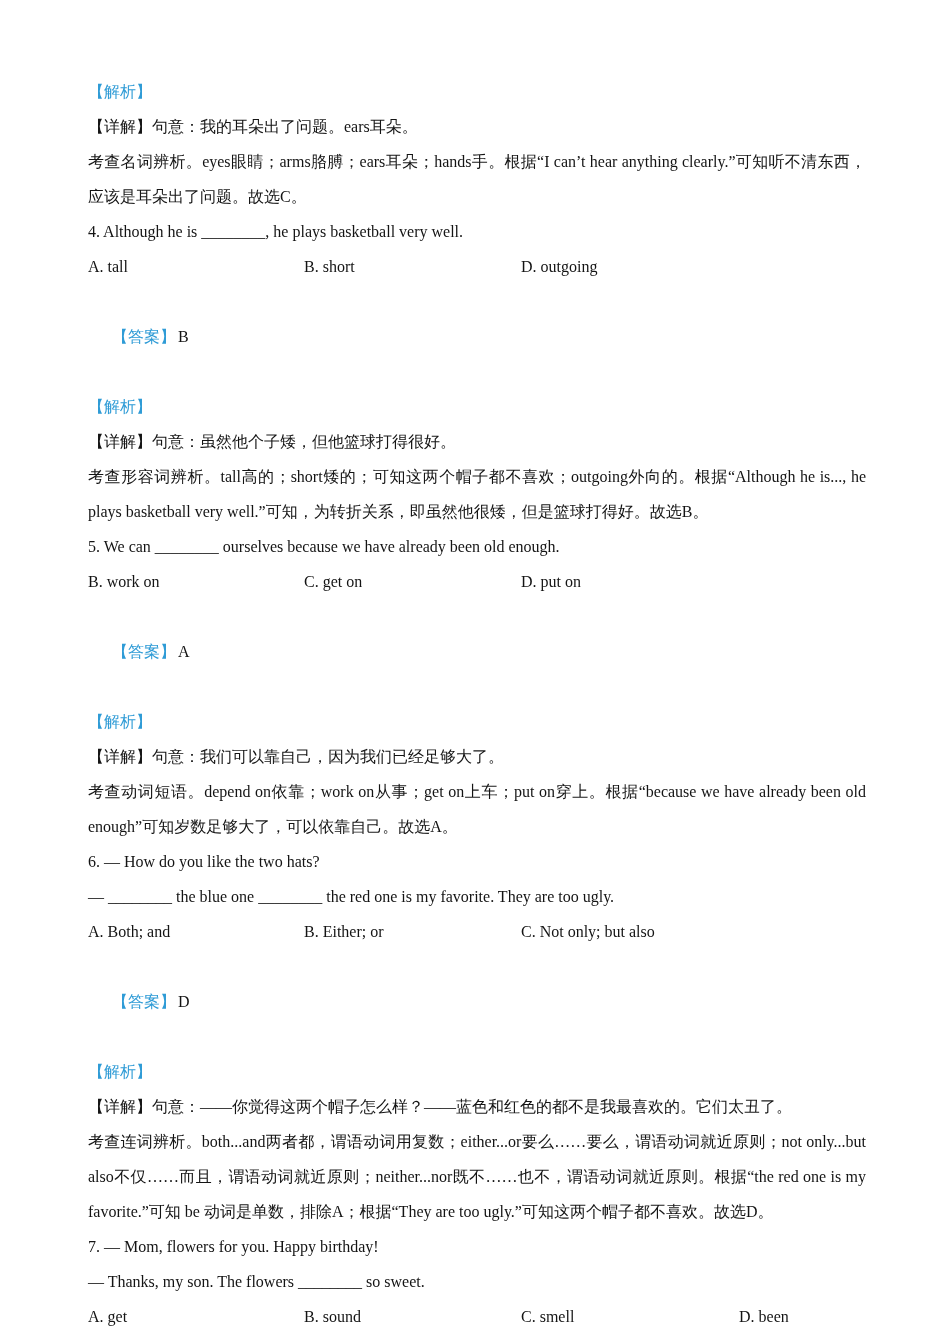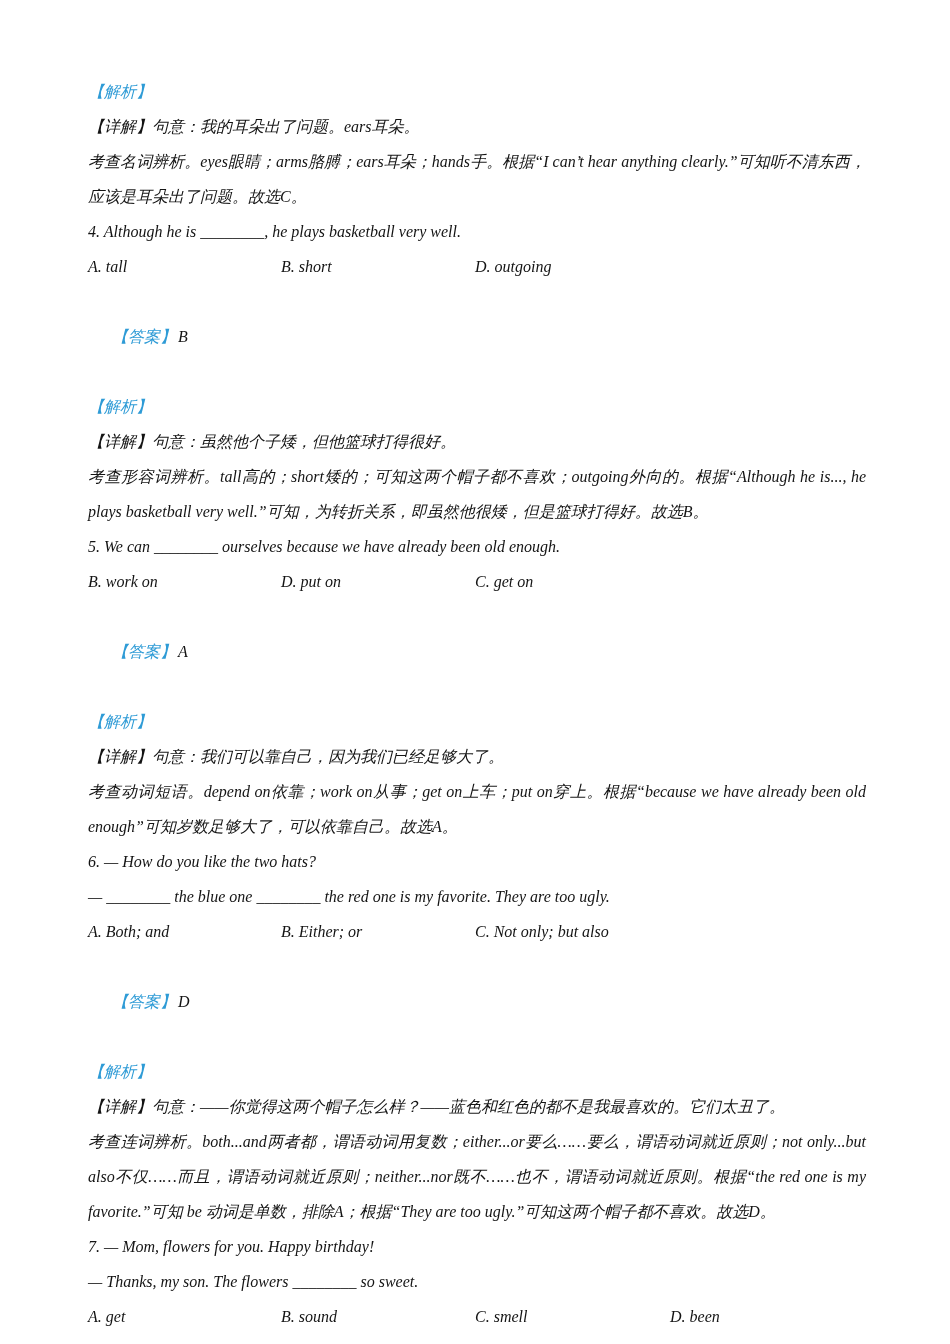--- a/index.html
+++ b/index.html
@@ -8,21 +8,20 @@
     background: #ffffff;
   }
   .page {
     position: relative;
     width: 950px;
     height: 1344px;
     background: #ffffff;
     overflow: hidden;
     font-family: "Liberation Serif", "DejaVu Serif", serif;
     color: #141414;
-    font-style: italic;
   }
   .content {
     position: absolute;
     left: 88px;
     top: 74px;
     width: 778px;
     font-size: 16px;
     line-height: 35px;
   }
   .line {
@@ -36,20 +35,21 @@
     color: #2E9BD6;
   }
   .answer-letter {
     color: #141414;
     margin-left: 2px;
   }
   .options {
     display: grid;
     grid-template-columns: 193px 194px 195px auto;
     line-height: 35px;
+    gap: 23px;
   }
   .opt {
     white-space: nowrap;
   }
 </style>
 </head>
 <body>
 
 <div class="page">
   <div class="content">
@@ -67,22 +67,22 @@
     <div class="line">
       <span class="label-blue">【答案】</span><span class="answer-letter">B</span>
     </div>
     <div class="line label-blue">【解析】</div>
     <div class="line">【详解】句意：虽然他个子矮，但他篮球打得很好。</div>
     <div class="para">考查形容词辨析。tall高的；short矮的；可知这两个帽子都不喜欢；outgoing外向的。根据“Although he is..., he plays basketball very well.”可知，为转折关系，即虽然他很矮，但是篮球打得好。故选B。</div>
 
     <div class="line">5. We can ________ ourselves because we have already been old enough.</div>
     <div class="options">
       <span class="opt">B. work on</span>
+      <span class="opt">C. get on</span>
       <span class="opt">D. put on</span>
-      <span class="opt">C. get on</span>
     </div>
     <div class="line">
       <span class="label-blue">【答案】</span><span class="answer-letter">A</span>
     </div>
     <div class="line label-blue">【解析】</div>
     <div class="line">【详解】句意：我们可以靠自己，因为我们已经足够大了。</div>
     <div class="para">考查动词短语。depend on依靠；work on从事；get on上车；put on穿上。根据“because we have already been old enough”可知岁数足够大了，可以依靠自己。故选A。</div>
 
     <div class="line">6. — How do you like the two hats?</div>
     <div class="line">— ________ the blue one ________ the red one is my favorite. They are too ugly.</div>

